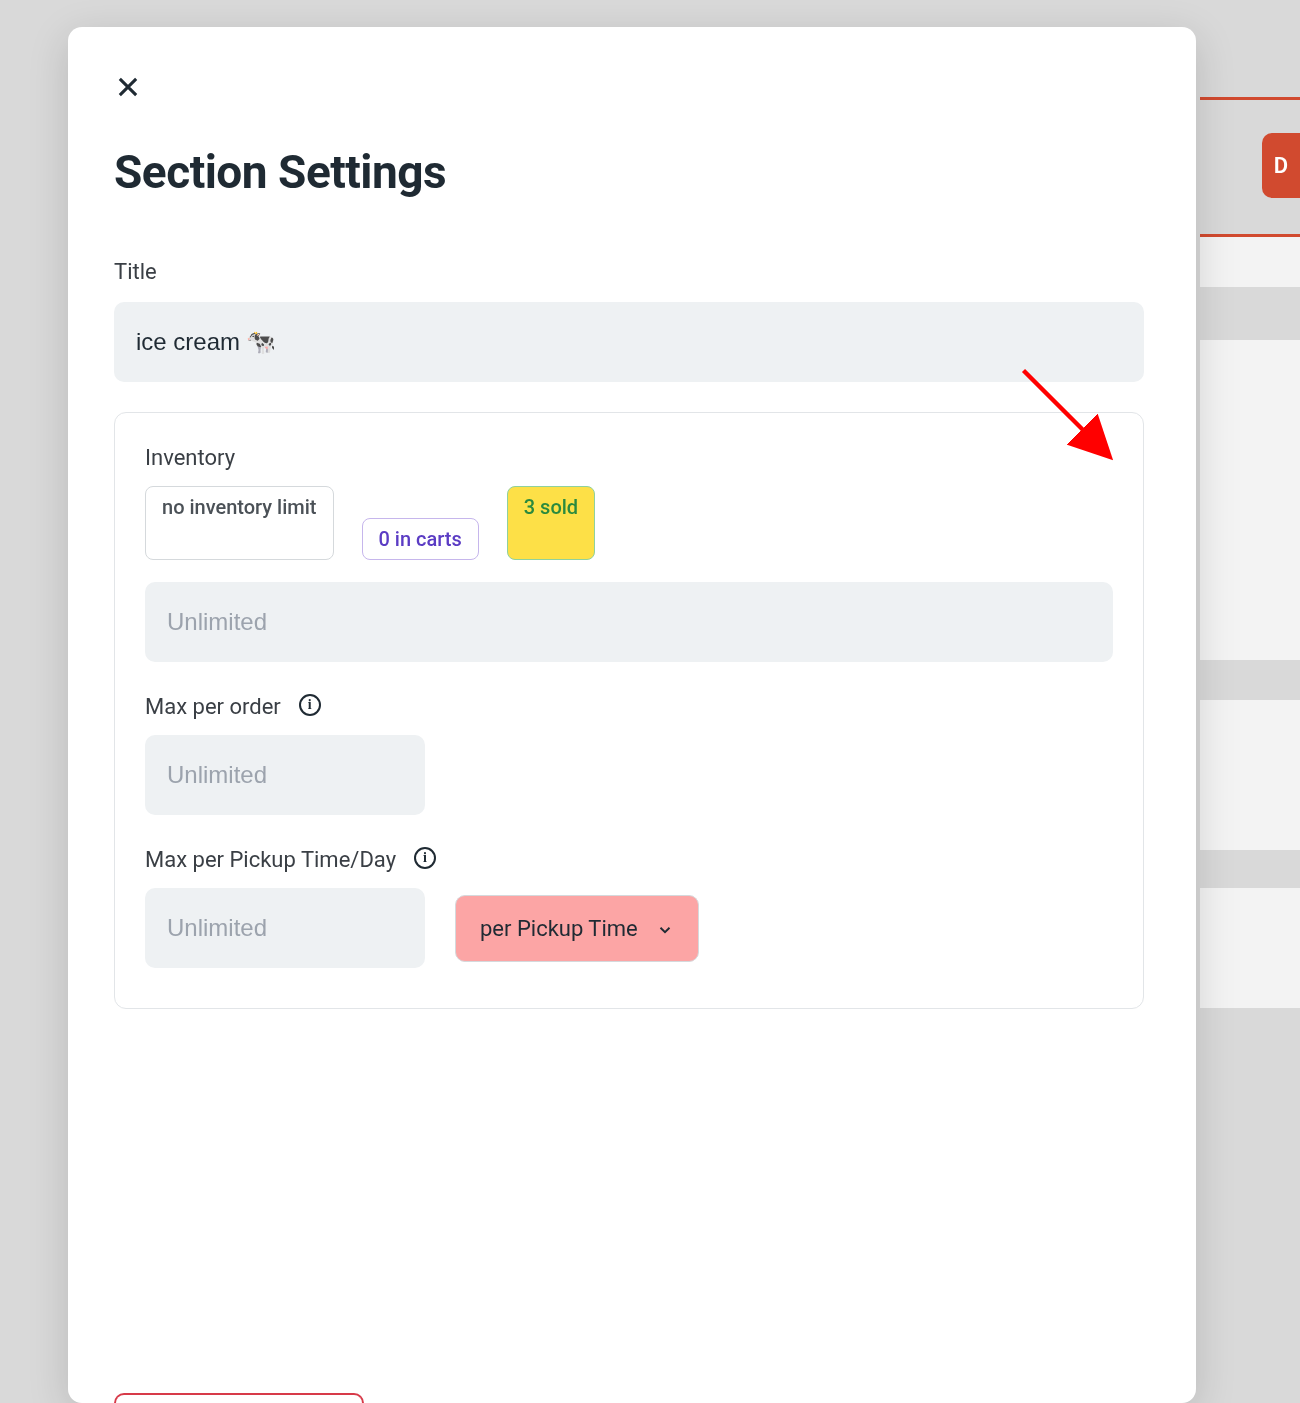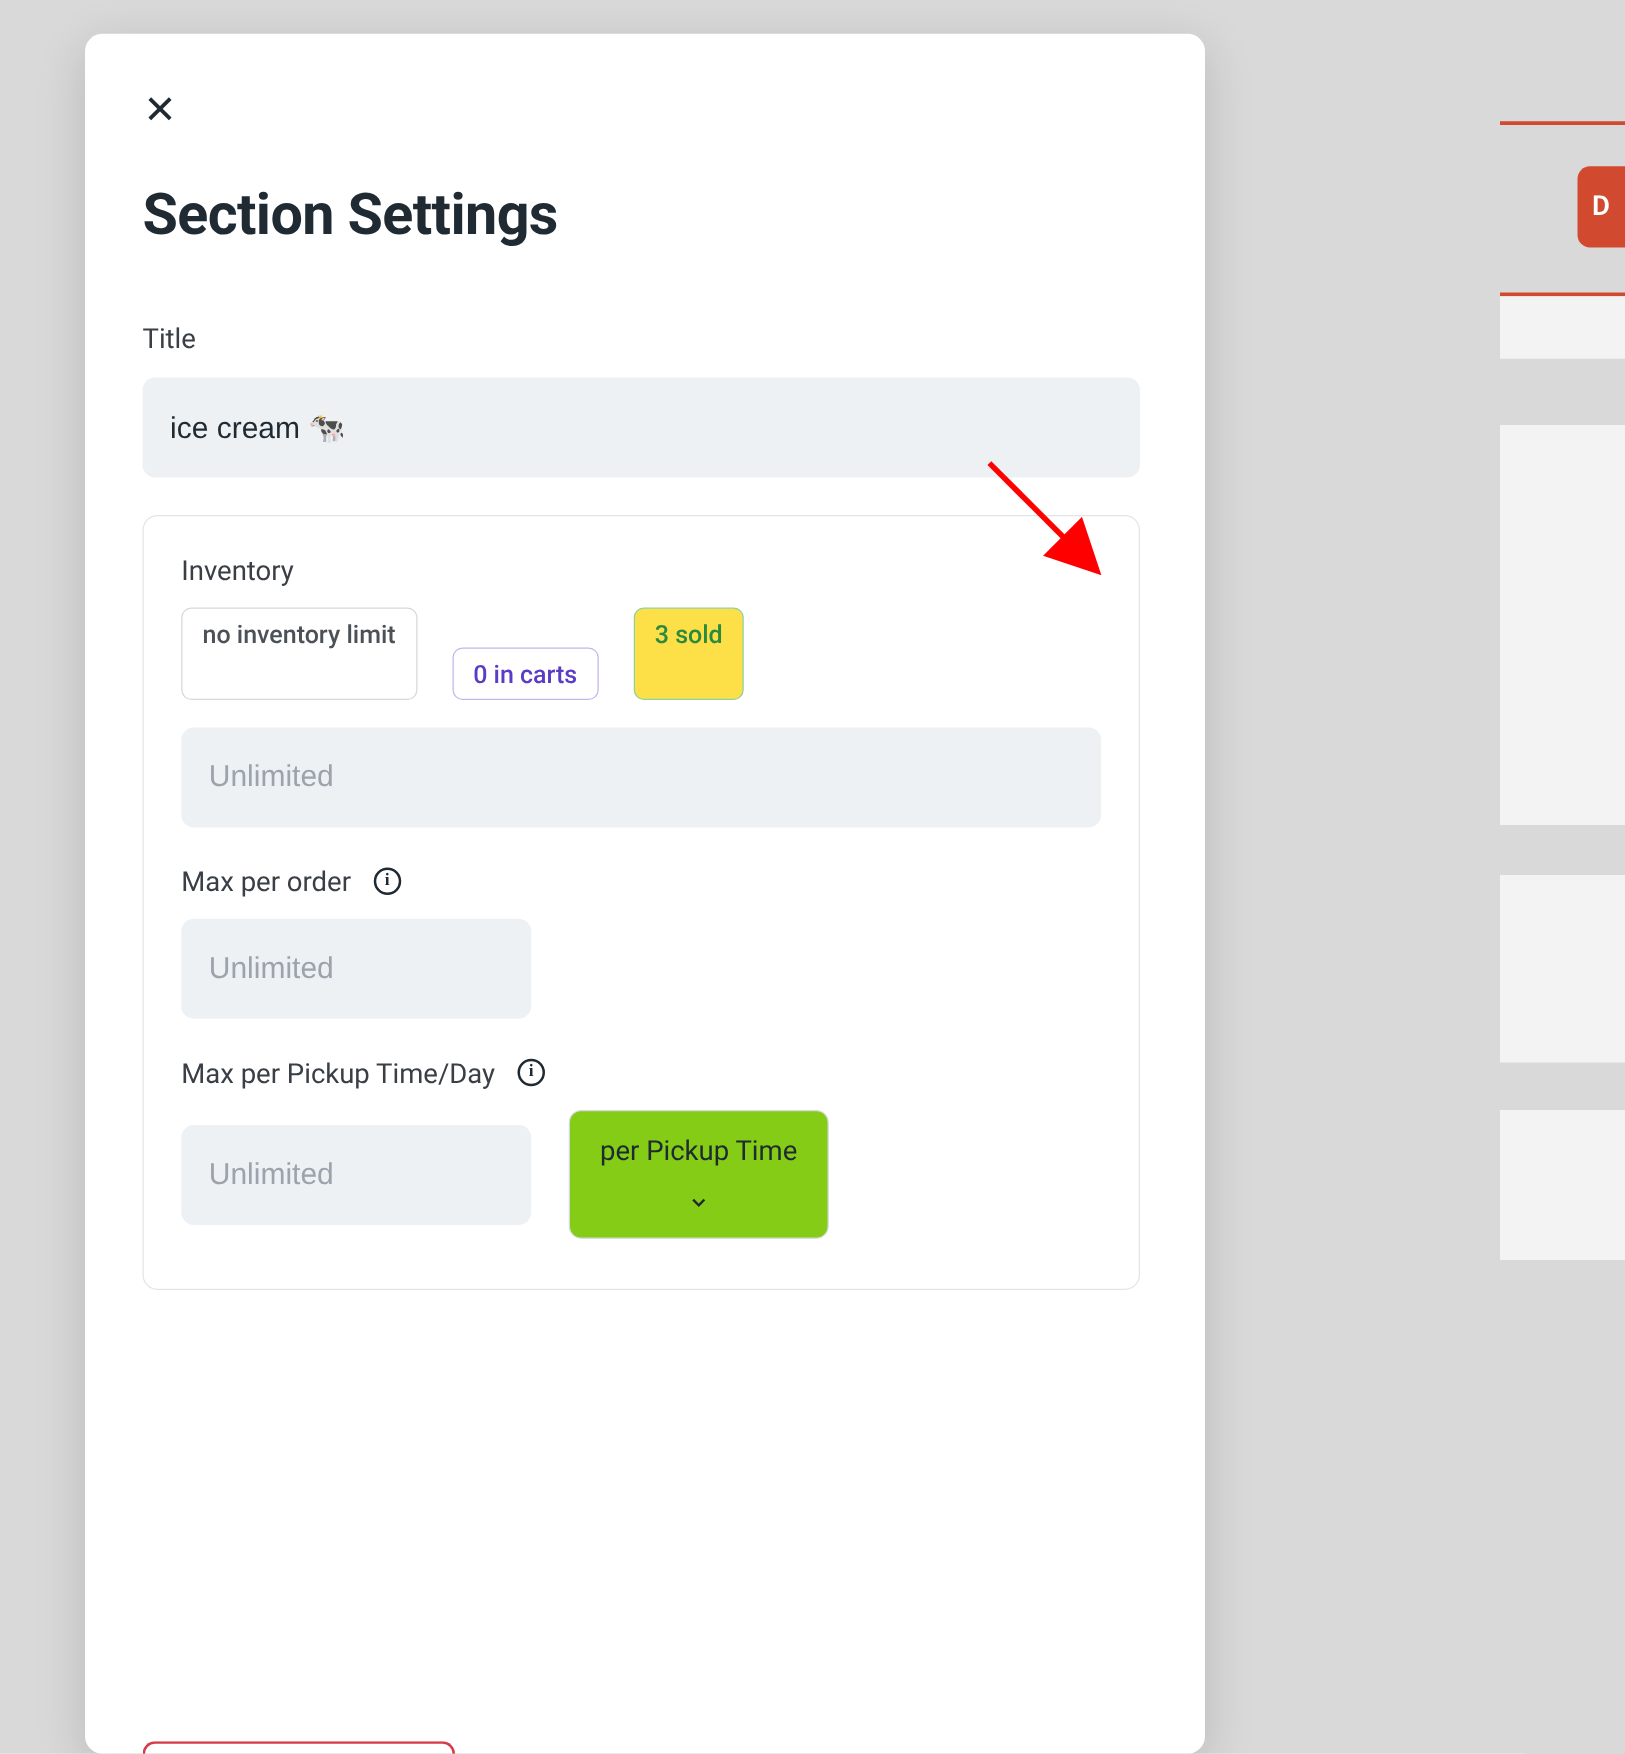--- a/index.html
+++ b/index.html
@@ -45,21 +45,21 @@
     .bg-strip-light {
       position: absolute;
       right: 0;
       width: 100px;
       background: #f3f3f3;
     }
     .modal {
       position: absolute;
       left: 68px;
       top: 27px;
-      width: 896px;
+      width: 1128px;
       min-height: 1376px;
       background: #fff;
       border-radius: 14px;
       box-shadow: 0 10px 40px rgba(0,0,0,0.15);
       padding: 46px 52px 40px 46px;
     }
     .close-icon {
       display: inline-block;
       cursor: pointer;
       color: #1f2a33;
@@ -210,22 +210,21 @@
     .select-box {
       display: flex;
       align-items: center;
       gap: 18px;
       border: 1.5px solid #d5d9dc;
       border-radius: 10px;
       padding: 20px 24px;
       font-size: 22px;
       color: #1f2a33;
       cursor: pointer;
-      background: #84cc16;
-      flex-direction: column;
+      background: #fca5a5;
     }
     .chevron-down { width: 18px; height: 18px; }
     .chevron-down svg { stroke: #1f2a33; stroke-width: 2.5; fill: none; }
     .danger-button-peek {
       position: absolute;
       left: 46px;
       bottom: -10px;
       width: 250px;
       height: 20px;
       border: 2px solid #d73a49;

